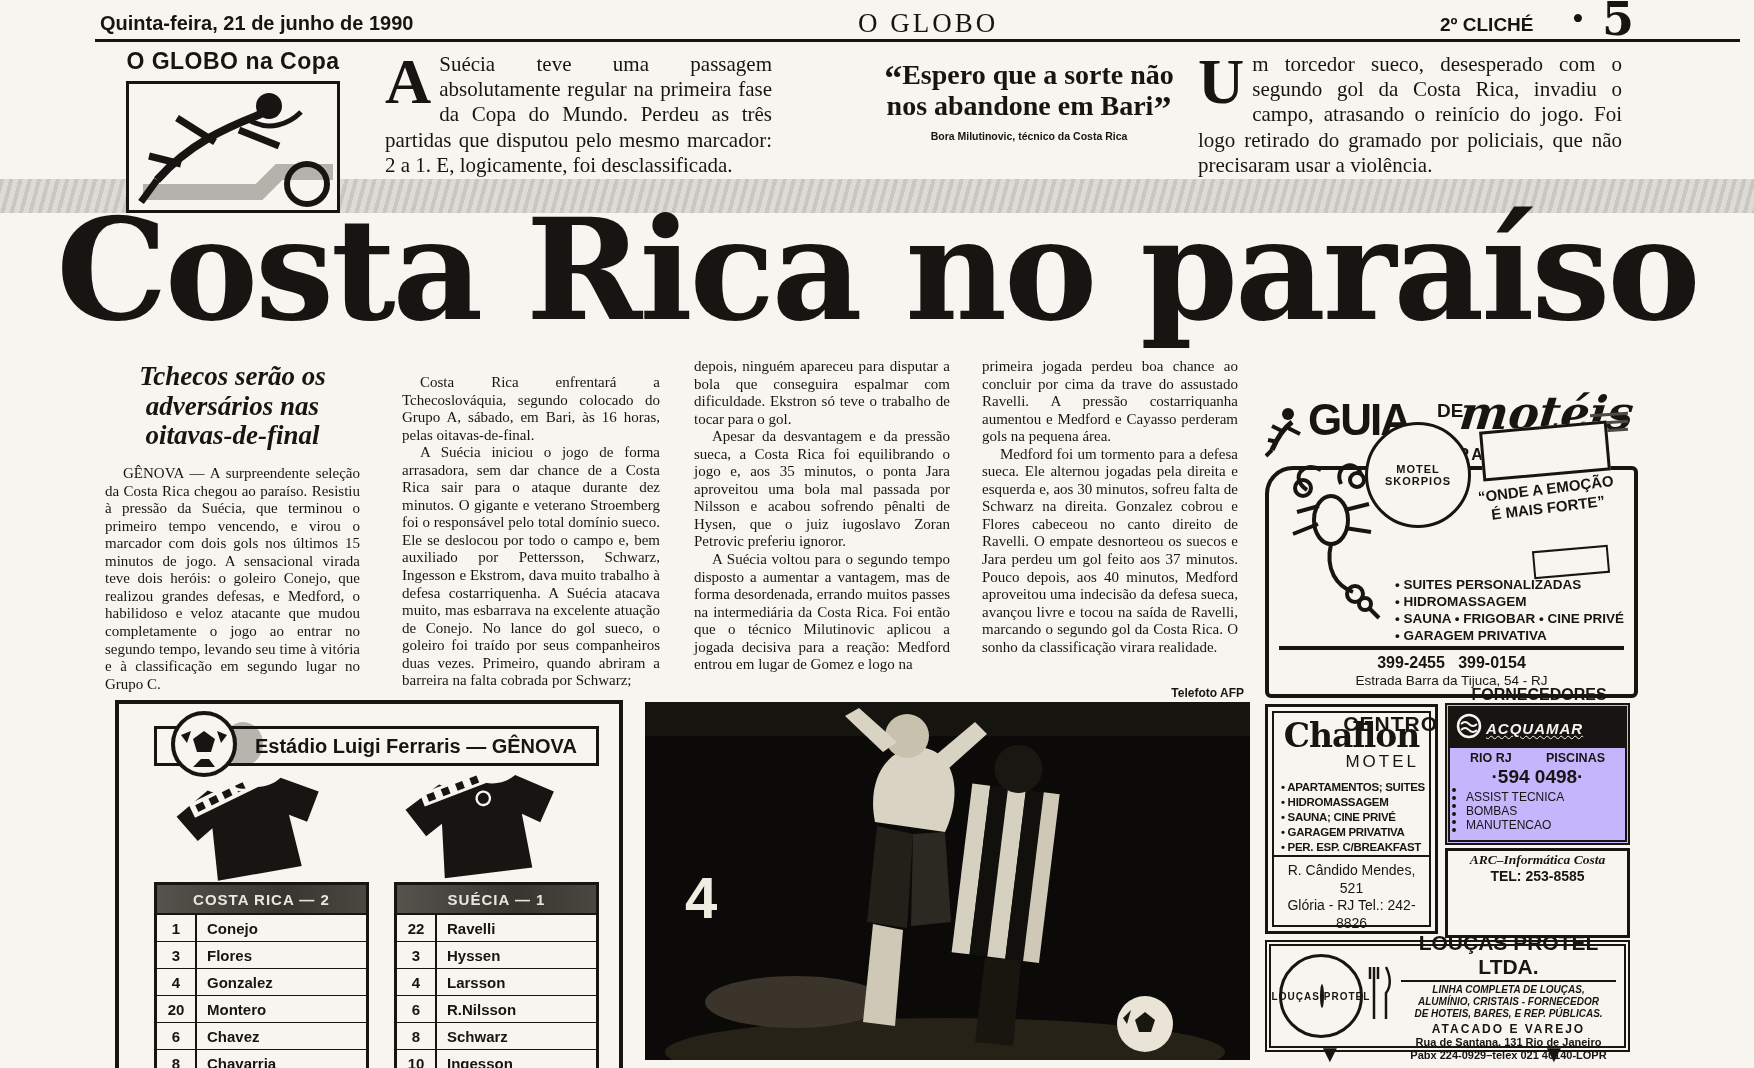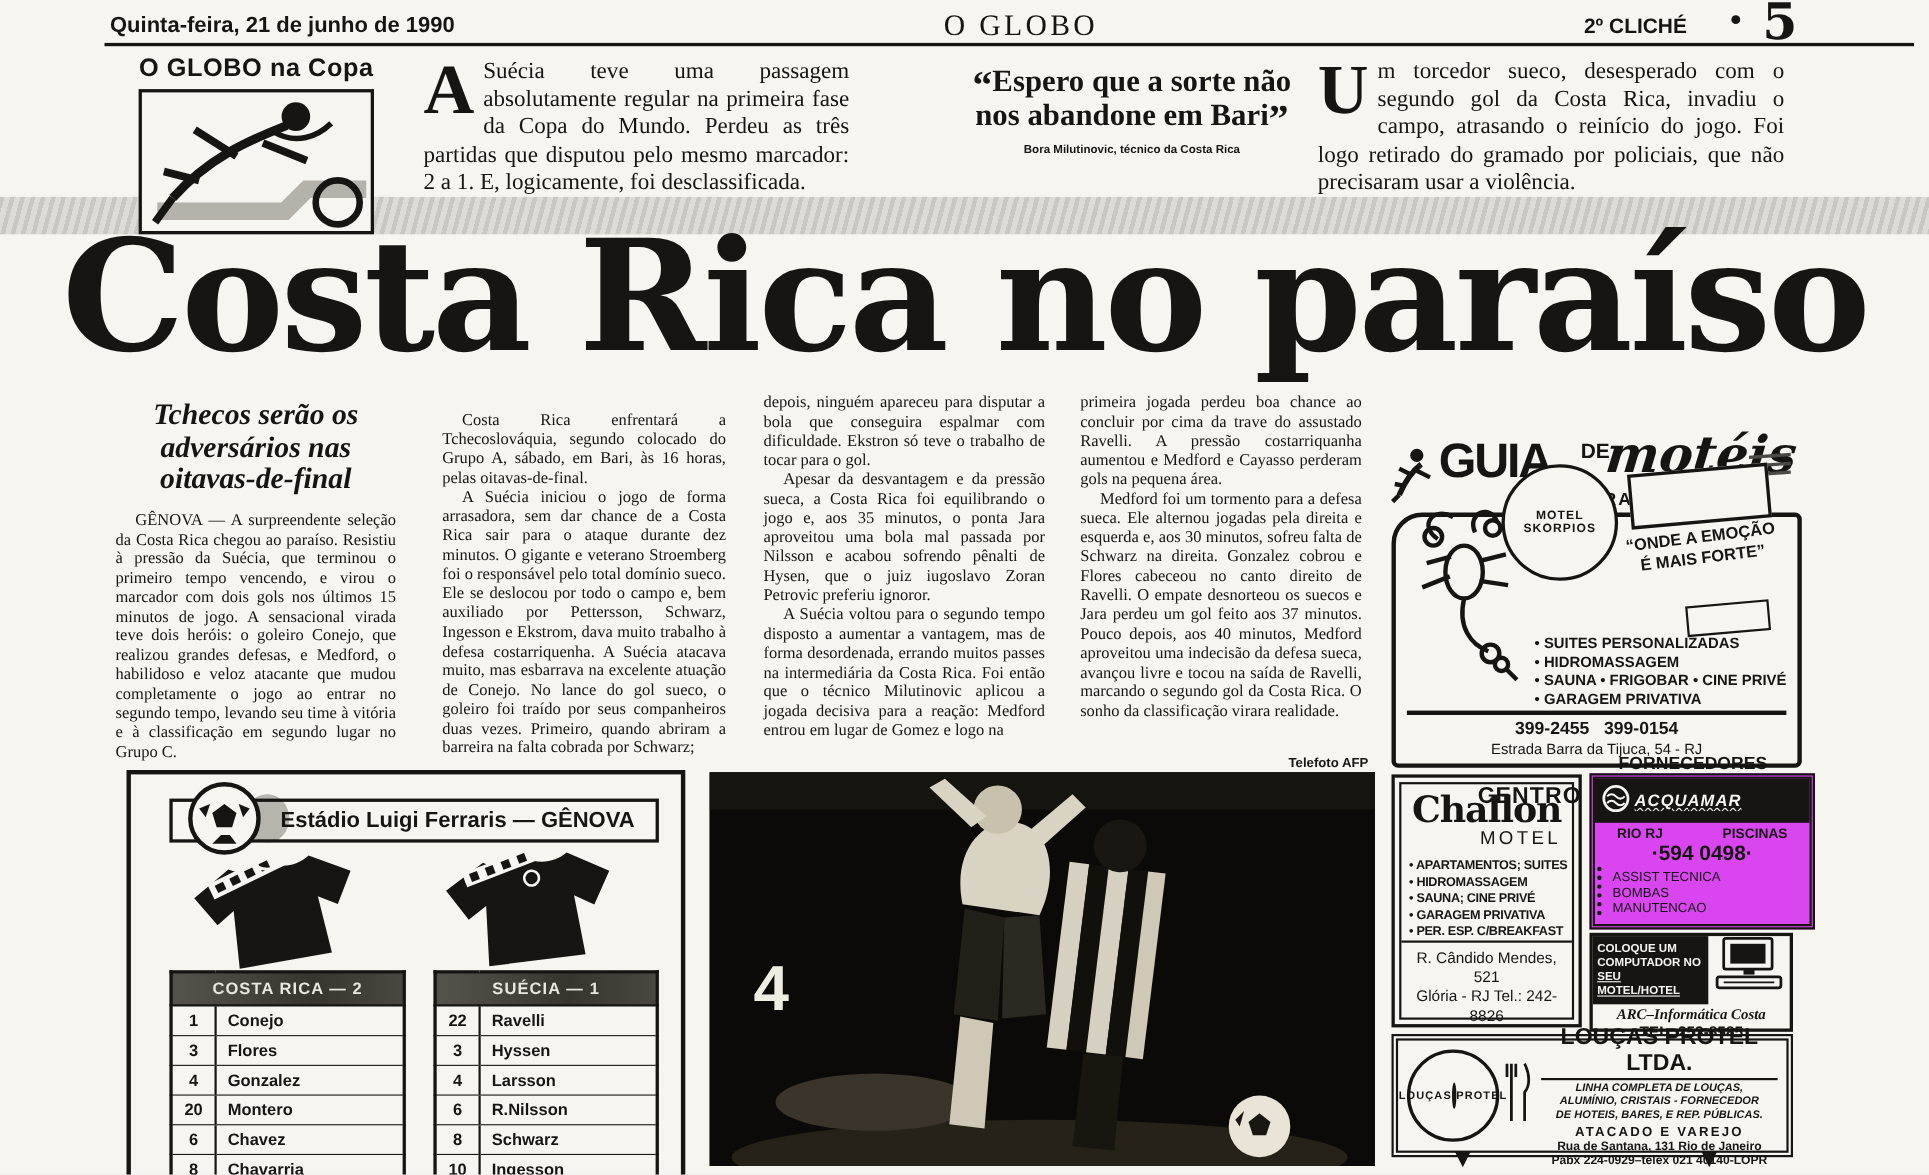--- a/index.html
+++ b/index.html
@@ -106,21 +106,21 @@
   
   .challon{left:1265px;top:704px;width:173px;height:230px;border:3.5px solid #171512;box-sizing:border-box;padding:4px;}
   .challon-inner{border:2px solid #171512;height:100%;box-sizing:border-box;display:flex;flex-direction:column;}
   .challon-name{text-align:center;font:700 33px/1 "DejaVu Serif",serif;margin-top:6px;letter-spacing:-1px;}
   .challon-type{text-align:right;font:400 17px "Liberation Sans",sans-serif;letter-spacing:3px;margin:0 10px 4px 0;}
   .challon-bullets{padding:4px 0 0 7px;font:700 11.5px/15px "Liberation Sans",sans-serif;letter-spacing:-0.3px;flex:1;}
   .challon-addr{border-top:2px solid #171512;padding:5px 4px 4px;text-align:center;
     font:400 14px/1.25 "Liberation Sans",sans-serif;}
 
   
-  .acquamar{left:1445px;top:703px;width:205px;height:142px;border:5px double #171512;box-sizing:border-box;background:#d946ef;}
+  .acquamar{left:1445px;top:703px;width:185px;height:142px;border:5px double #171512;box-sizing:border-box;background:#c4b5fd;}
   .acq-bar{height:40px;background:#171512;display:flex;align-items:center;padding:0 6px;box-sizing:border-box;}
   .acq-name{color:#f7f5f0;font:700 italic 15px "Liberation Sans",sans-serif;letter-spacing:1px;margin-left:4px;
     text-decoration:underline wavy 1px;}
   .acq-row{display:flex;justify-content:space-between;padding:3px 20px 0;font:700 12.5px "Liberation Sans",sans-serif;}
   .acq-phone{text-align:center;font:700 19px "Liberation Sans",sans-serif;margin-top:1px;}
   .acq-lines{padding:2px 0 0 10px;font:400 12px/14px "Liberation Sans",sans-serif;border-left:4px dotted #171512;margin-left:2px;}
 
   
   .comp{left:1445px;top:848px;width:185px;height:90px;border:3px solid #171512;box-sizing:border-box;
     display:flex;flex-direction:column;background:#f7f5f0;}
@@ -452,36 +452,20 @@
     </div>
     <div class="acq-phone">·594 0498·</div>
     <div class="acq-lines">
       <div>ASSIST TECNICA</div>
       <div>BOMBAS</div>
       <div>MANUTENCAO</div>
     </div>
   </div>
 
   <div class="abs comp">
-    <div class="comp-top">
-      <div class="comp-black">
-        <div>COLOQUE UM</div>
-        <div>COMPUTADOR NO</div>
-        <div class="u">SEU MOTEL/HOTEL</div>
-      </div>
-      <div>
-        <svg width="74" height="52" viewBox="0 0 74 52">
-          <rect x="14" y="2" width="44" height="28" rx="2" stroke="#171512" stroke-width="2.5" fill="#f7f5f0"></rect>
-          <rect x="20" y="7" width="32" height="18" fill="#171512"></rect>
-          <rect x="32" y="30" width="10" height="5" fill="#171512"></rect>
-          <rect x="8" y="37" width="58" height="10" rx="2" stroke="#171512" stroke-width="2.5" fill="#f7f5f0"></rect>
-          <path d="M14,42 H60" stroke="#171512" stroke-width="1.5"></path>
-        </svg>
-      </div>
-    </div>
     <div class="comp-company">ARC–Informática Costa</div>
     <div class="comp-phone">TEL: 253-8585</div>
   </div>
 
   <div class="abs loucas">
     <div class="loucas-logo">
       <span>LOUÇAS</span>
       <div class="plate"></div>
       <span>PROTEL</span>
     </div>

